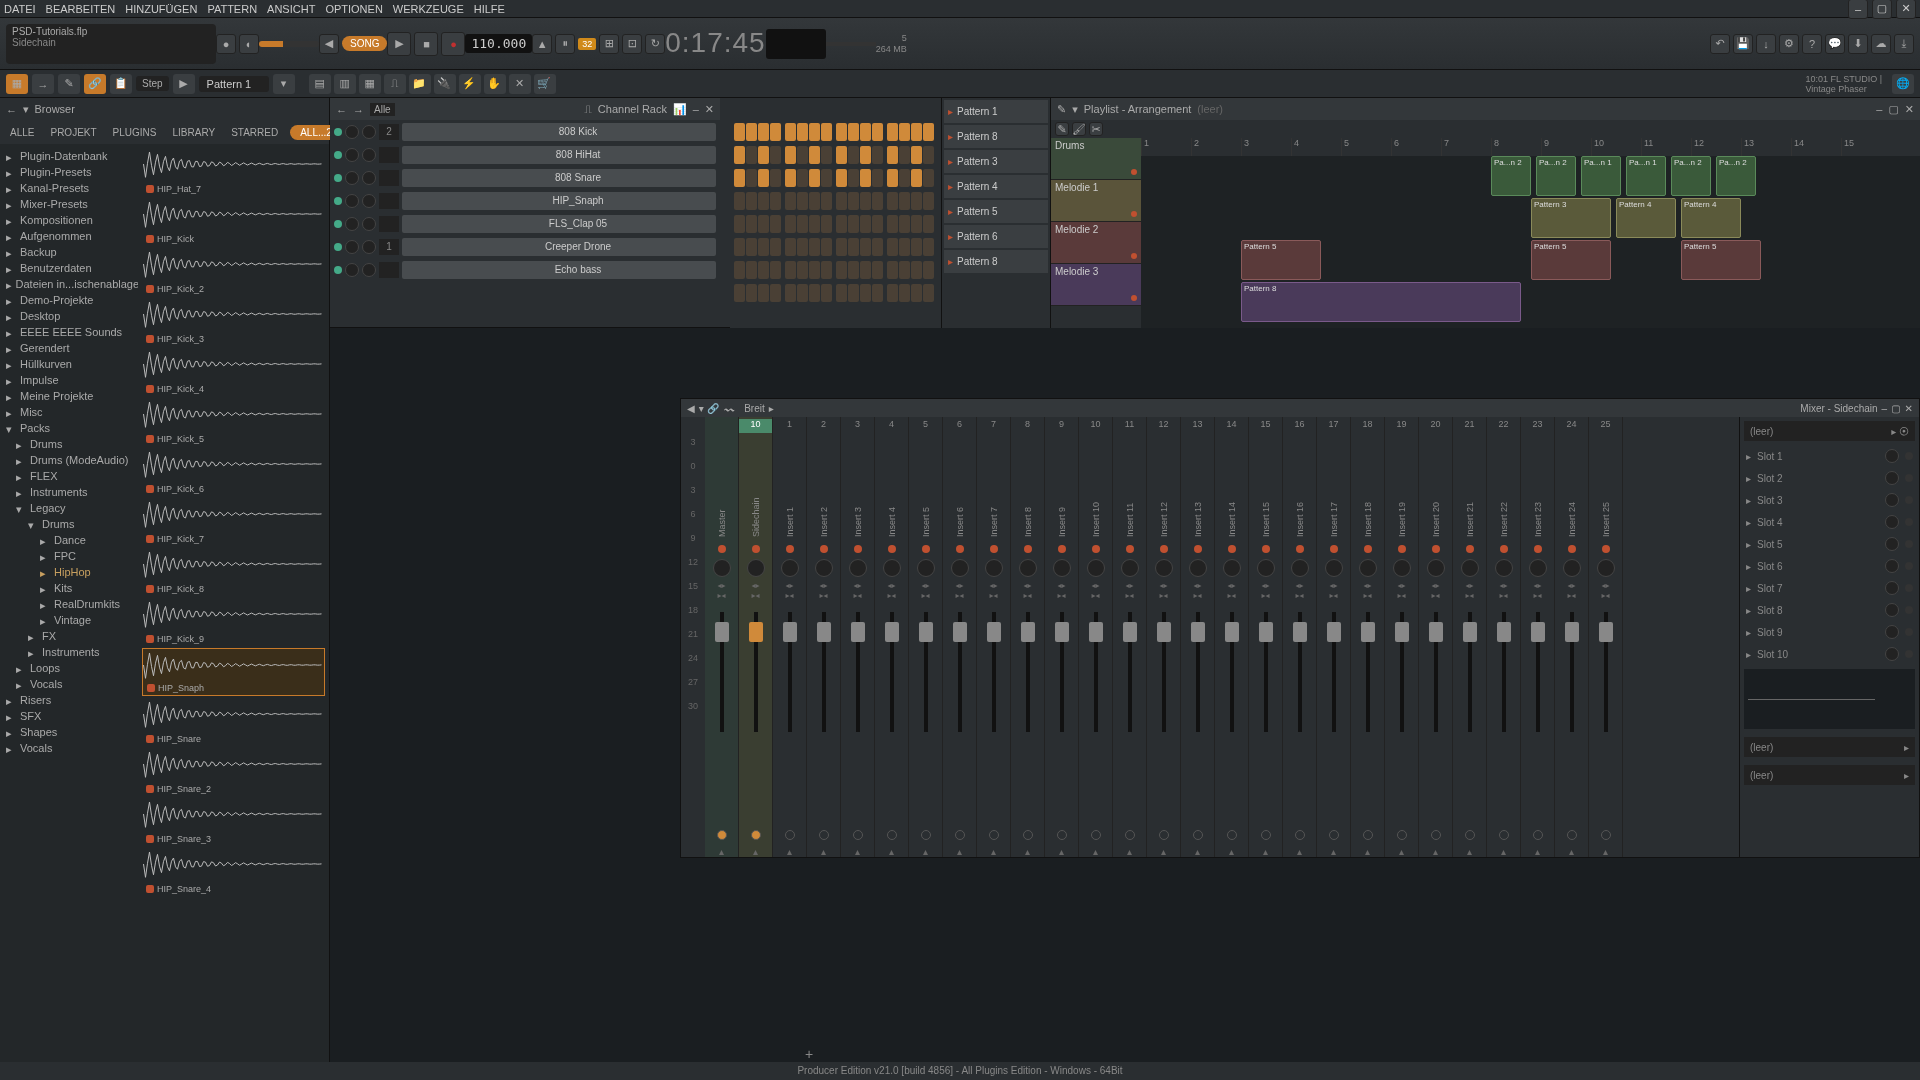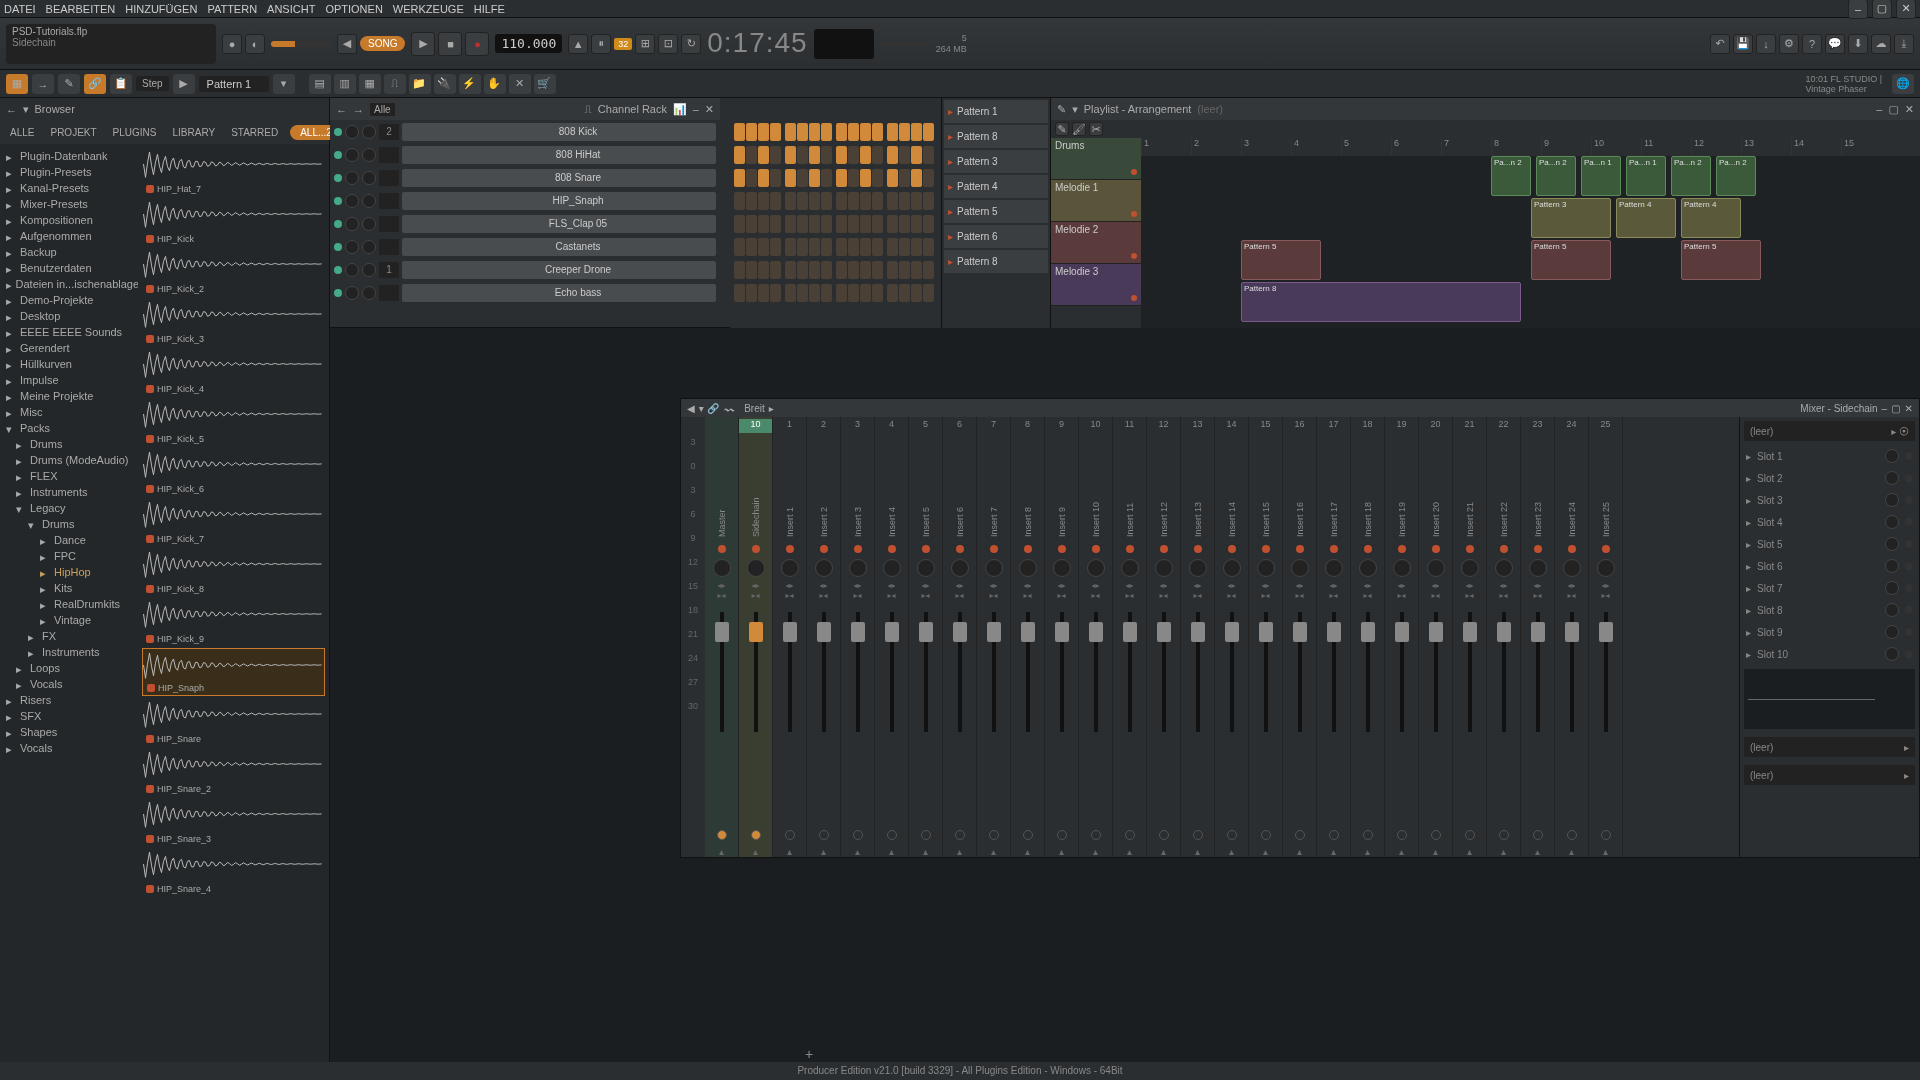--- a/index.html
+++ b/index.html
@@ -3,21 +3,21 @@
 <meta charset="utf-8">
 <style>
 * { margin: 0; padding: 0; box-sizing: border-box; font-family: Arial, sans-serif; user-select: none; }
 body { background: #1a1e21; color: #aaa; font-size: 11px; overflow: hidden; width: 1920px; height: 1080px; position: relative; }
 
 
 .menubar { height: 18px; background: #2a2e31; display: flex; align-items: center; padding: 0 4px; font-size: 11px; color: #ccc; border-bottom: 1px solid #111; }
 .menubar span { margin-right: 10px; cursor: pointer; }
 
 
-.toolbar { height: 52px; background: linear-gradient(#33373a, #2a2e31); display: flex; align-items: center; padding: 0 6px; gap: 6px; border-bottom: 1px solid #111; }
+.toolbar { height: 52px; background: linear-gradient(#33373a, #2a2e31); display: flex; align-items: center; padding: 0 6px; gap: 0; border-bottom: 1px solid #111; }
 .tb-group { display: flex; align-items: center; gap: 3px; }
 .tb-btn { width: 20px; height: 20px; background: #3a3e41; border: 1px solid #222; border-radius: 3px; display: flex; align-items: center; justify-content: center; cursor: pointer; }
 .pat-song { background: #c77a2a; border-radius: 10px; padding: 2px 8px; color: #fff; font-size: 10px; font-weight: normal; }
 .transport .tb-btn { width: 24px; height: 24px; }
 .tempo-box { background: #111; padding: 2px 6px; color: #ccc; font-family: monospace; font-size: 13px; border-radius: 3px; }
 .mode32 { background: #d08a1a; color: #fff; padding: 1px 4px; font-size: 9px; border-radius: 2px; }
 .time-display { font-family: 'Courier New', monospace; font-size: 28px; color: #888; letter-spacing: 1px; }
 .meter-box { width: 60px; height: 30px; background: #111; border-radius: 3px; }
 .cpu-mem { font-size: 9px; color: #888; text-align: right; line-height: 11px; }
 .hint-panel { width: 210px; height: 40px; background: #222; border-radius: 4px; padding: 2px 6px; font-size: 10px; color: #888; }
@@ -564,27 +564,20 @@
                 <div class="cr-led"></div>
                 <div class="cr-knob"></div>
                 <div class="cr-knob"></div>
                 <div class="cr-num"></div>
                 <div class="cr-name">FLS_Clap 05</div>
               </div>
               <div class="cr-row">
                 <div class="cr-led"></div>
                 <div class="cr-knob"></div>
                 <div class="cr-knob"></div>
-                <div class="cr-num"></div>
-                <div class="cr-name">Castanets</div>
-              </div>
-              <div class="cr-row">
-                <div class="cr-led"></div>
-                <div class="cr-knob"></div>
-                <div class="cr-knob"></div>
                 <div class="cr-num">1</div>
                 <div class="cr-name">Creeper Drone</div>
               </div>
               <div class="cr-row">
                 <div class="cr-led"></div>
                 <div class="cr-knob"></div>
                 <div class="cr-knob"></div>
                 <div class="cr-num"></div>
                 <div class="cr-name">Echo bass</div>
               </div>
@@ -1396,13 +1389,13 @@
               <span>▸</span>
             </div>
         </div>
       </div>
     </div>
 
     <div style="position:absolute;left:475px;bottom:18px;font-size:14px;color:#888">+</div>
   </div>
 </div>
 
-<div class="status">Producer Edition v21.0 [build 3329] - All Plugins Edition - Windows - 64Bit</div>
+<div class="status">Producer Edition v21.0 [build 4856] - All Plugins Edition - Windows - 64Bit</div>
 
 </body></html>

